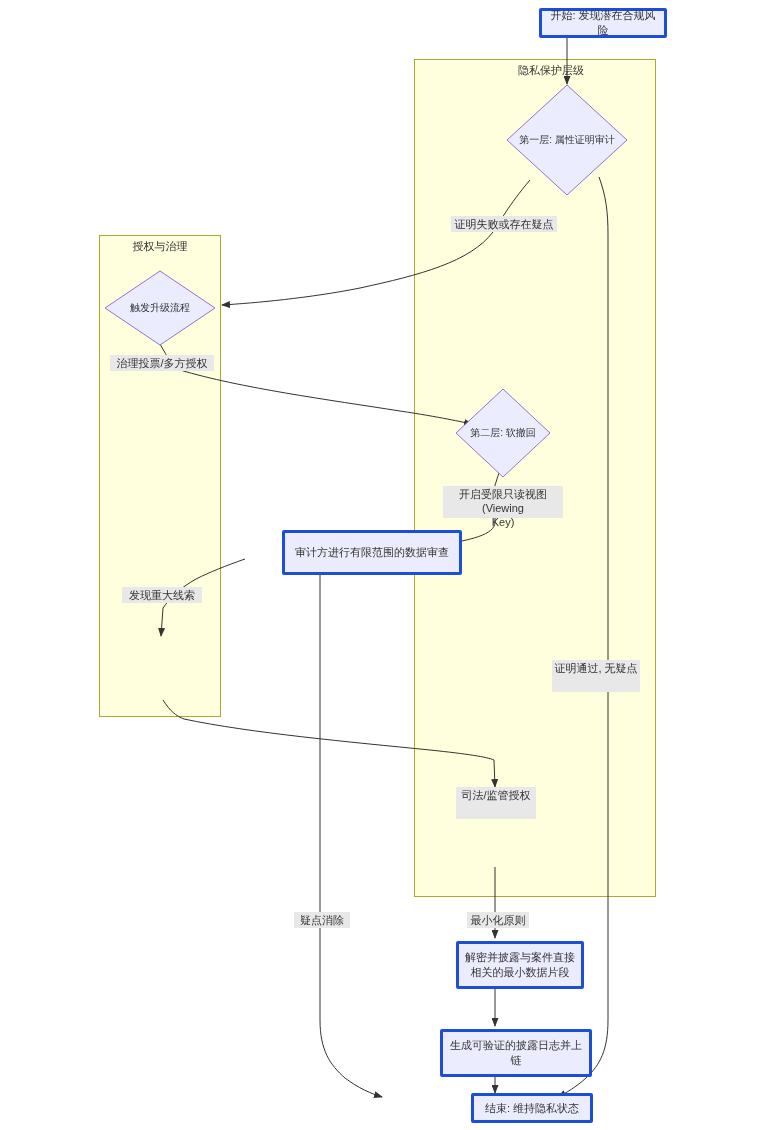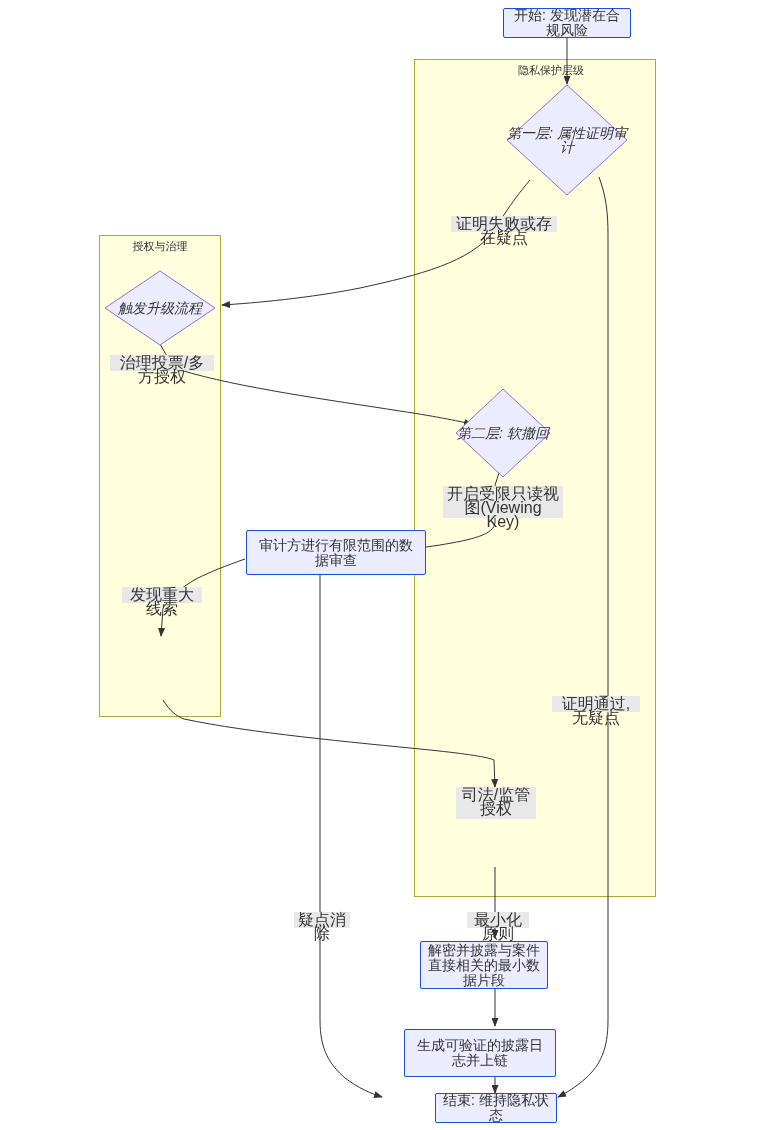--- a/index.html
+++ b/index.html
@@ -36,31 +36,32 @@
     position: absolute;
     font-size: 11px;
     color: #333333;
     white-space: nowrap;
     text-align: center;
     line-height: 13px;
   }
   .node-rect {
     position: absolute;
     background: #ececff;
-    border: 1px solid #1d4ed8;
+    border: 3px solid #1d4ed8;
     border-radius: 2px;
     box-sizing: border-box;
     display: flex;
     align-items: center;
     justify-content: center;
     text-align: center;
-    font-size: 14px;
+    font-size: 11px;
     color: #333333;
     line-height: 15px;
     padding: 3px 6px;
+    margin-left: 36px;
   }
   .node-diamond {
     position: absolute;
   }
   .node-diamond .shape {
     position: absolute;
     left: 0;
     top: 0;
     width: 100%;
     height: 100%;
@@ -68,30 +69,29 @@
   .node-diamond .dlabel {
     position: absolute;
     left: 0;
     top: 0;
     width: 100%;
     height: 100%;
     display: flex;
     align-items: center;
     justify-content: center;
     text-align: center;
-    font-size: 14px;
+    font-size: 10px;
     color: #333333;
     line-height: 14px;
-    font-style: italic;
   }
   .edge-label {
     position: absolute;
     background: #e8e8e8;
     color: #333333;
-    font-size: 16px;
+    font-size: 11px;
     line-height: 14px;
     text-align: center;
     padding: 1px 2px;
     box-sizing: border-box;
     white-space: pre-line;
   }
 </style>
 </head>
 <body>
 
@@ -172,19 +172,19 @@
 
   <div class="edge-label" style="left:110px; top:355px; width:104px; height:16px;">治理投票/多方授权</div>
 
   <div class="edge-label" style="left:443px; top:486px; width:120px; height:32px;">开启受限只读视图(Viewing
 Key)</div>
 
   <div class="edge-label" style="left:122px; top:587px; width:80px; height:16px;">发现重大线索</div>
 
   <div class="edge-label" style="left:456px; top:787px; width:80px; height:32px;">司法/监管授权</div>
 
-  <div class="edge-label" style="left:552px; top:660px; width:88px; height:16px;margin-top:36px;">证明通过, 无疑点</div>
+  <div class="edge-label" style="left:552px; top:660px; width:88px; height:32px;">证明通过, 无疑点</div>
 
   <div class="edge-label" style="left:294px; top:912px; width:56px; height:16px;">疑点消除</div>
 
   <div class="edge-label" style="left:467px; top:912px; width:62px; height:16px;">最小化原则</div>
 
 </div>
 
 </body></html>

